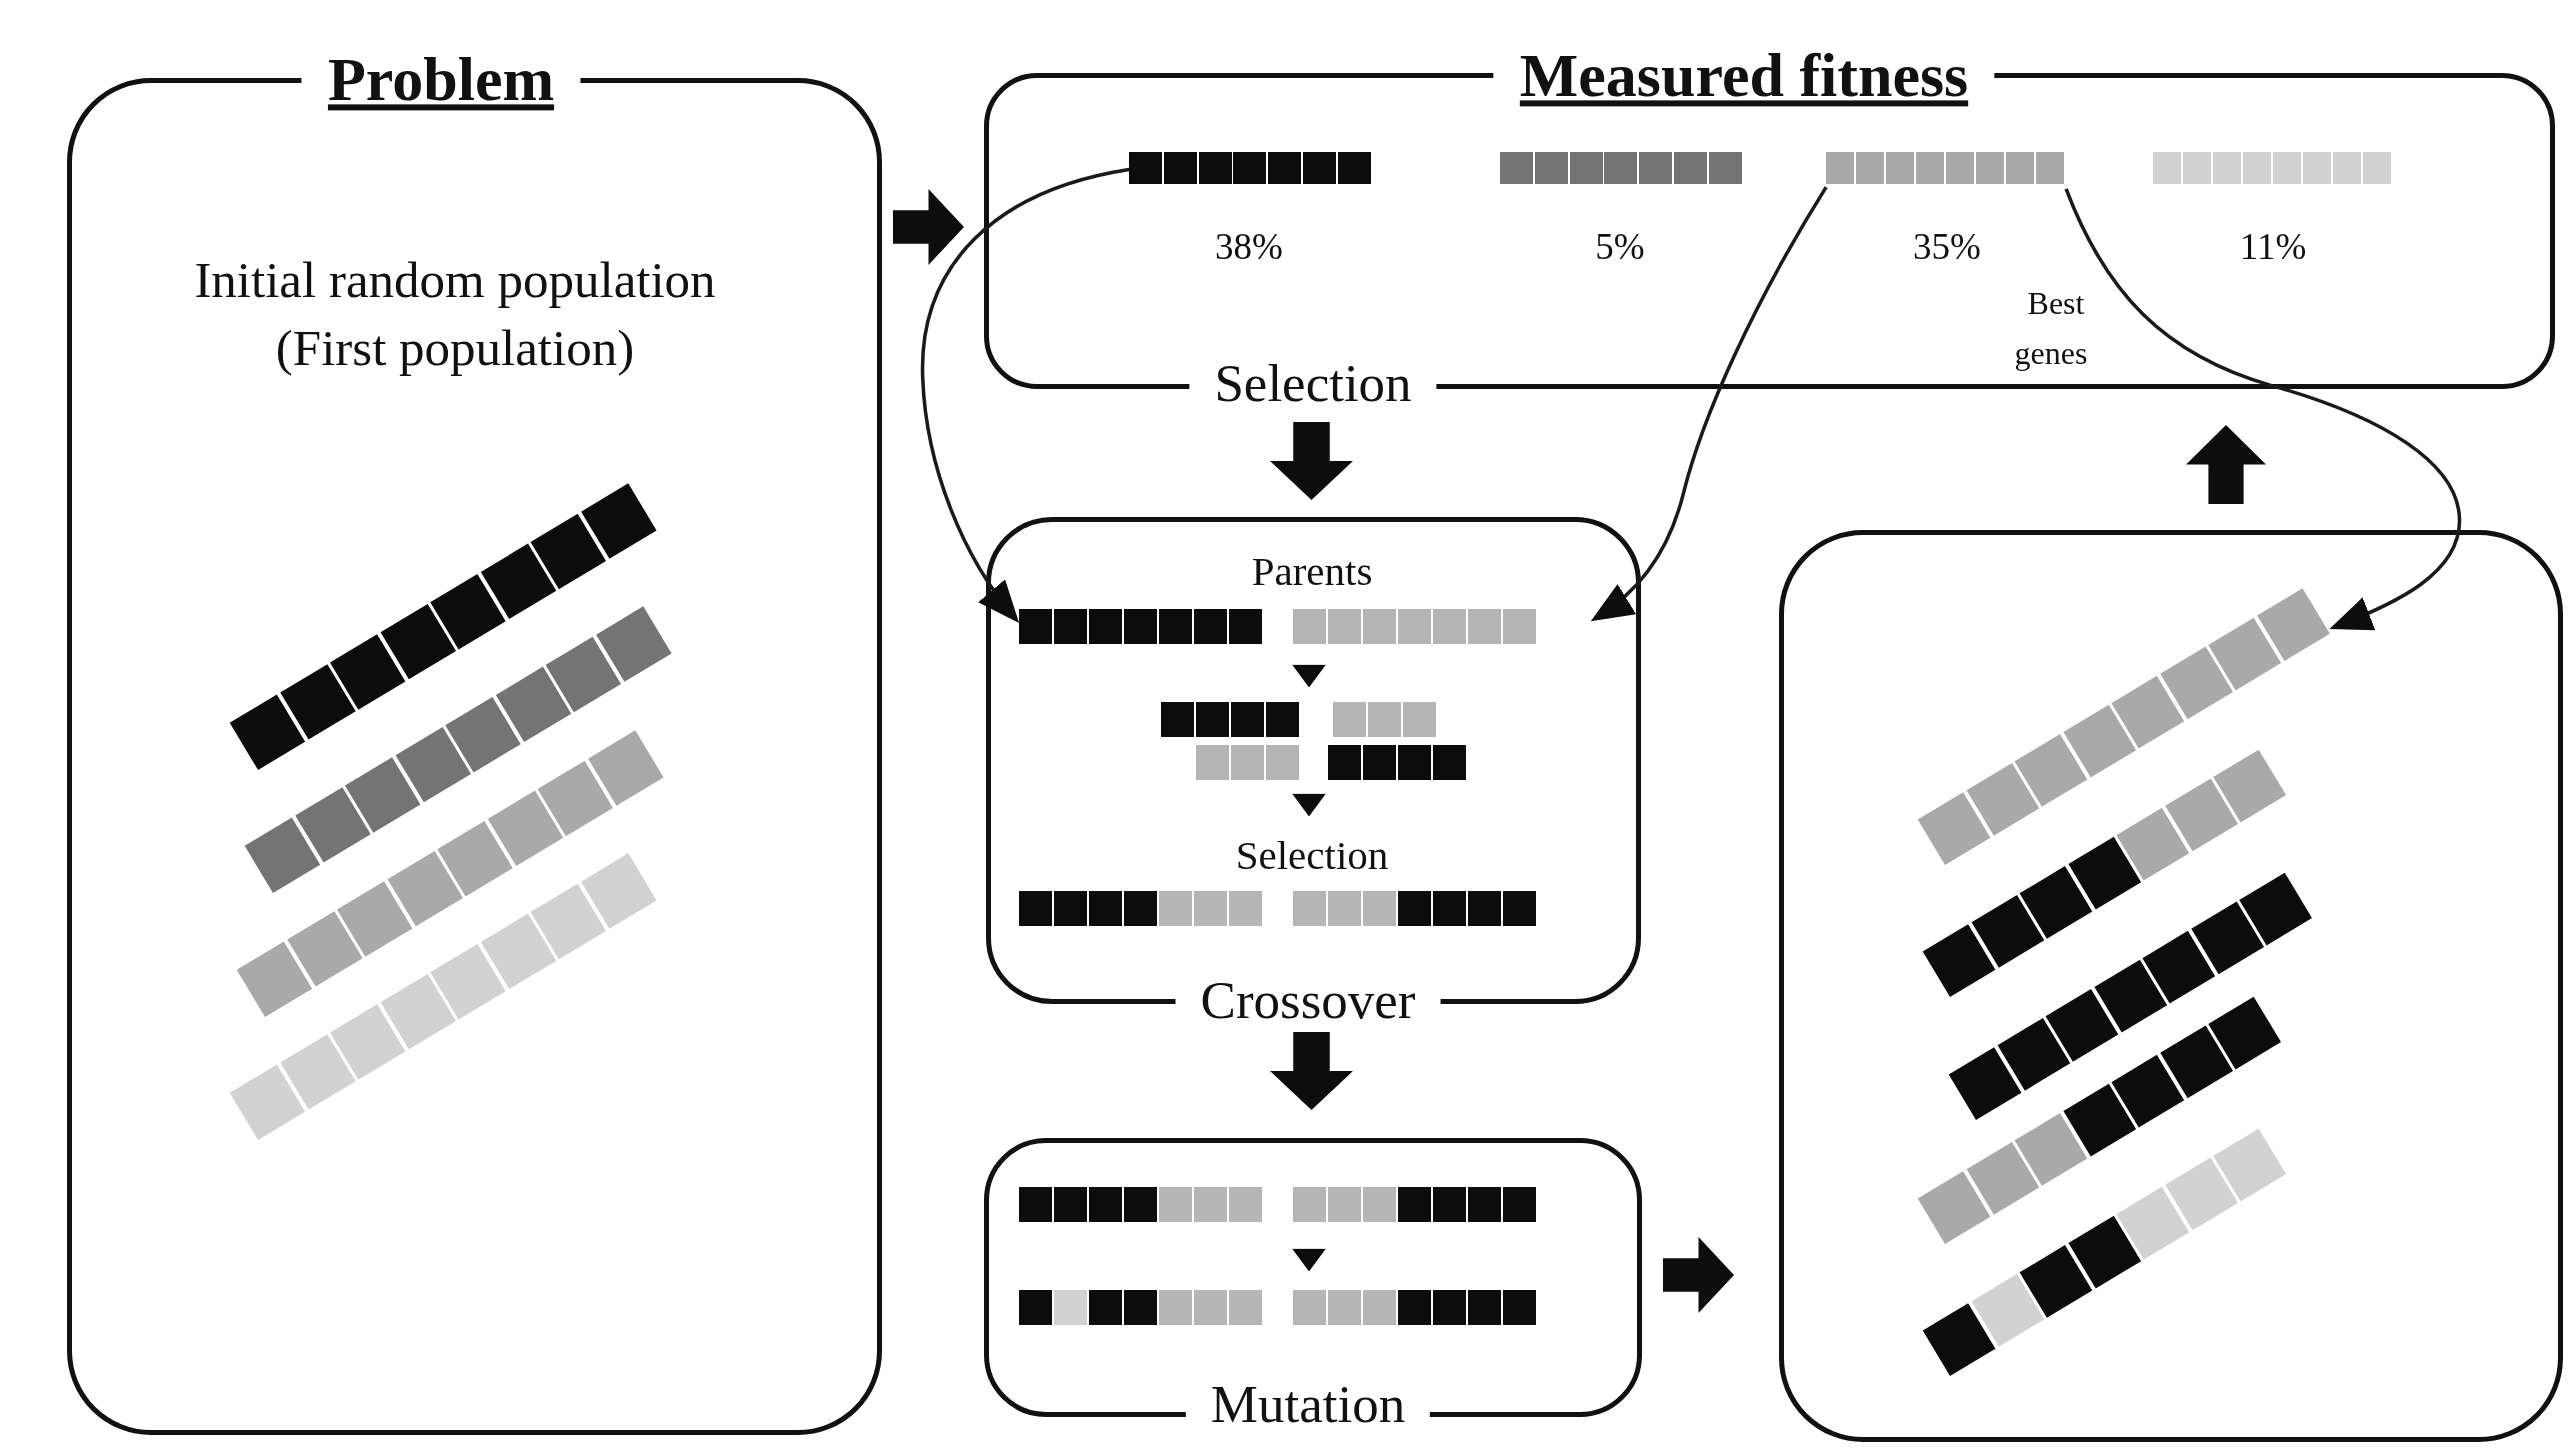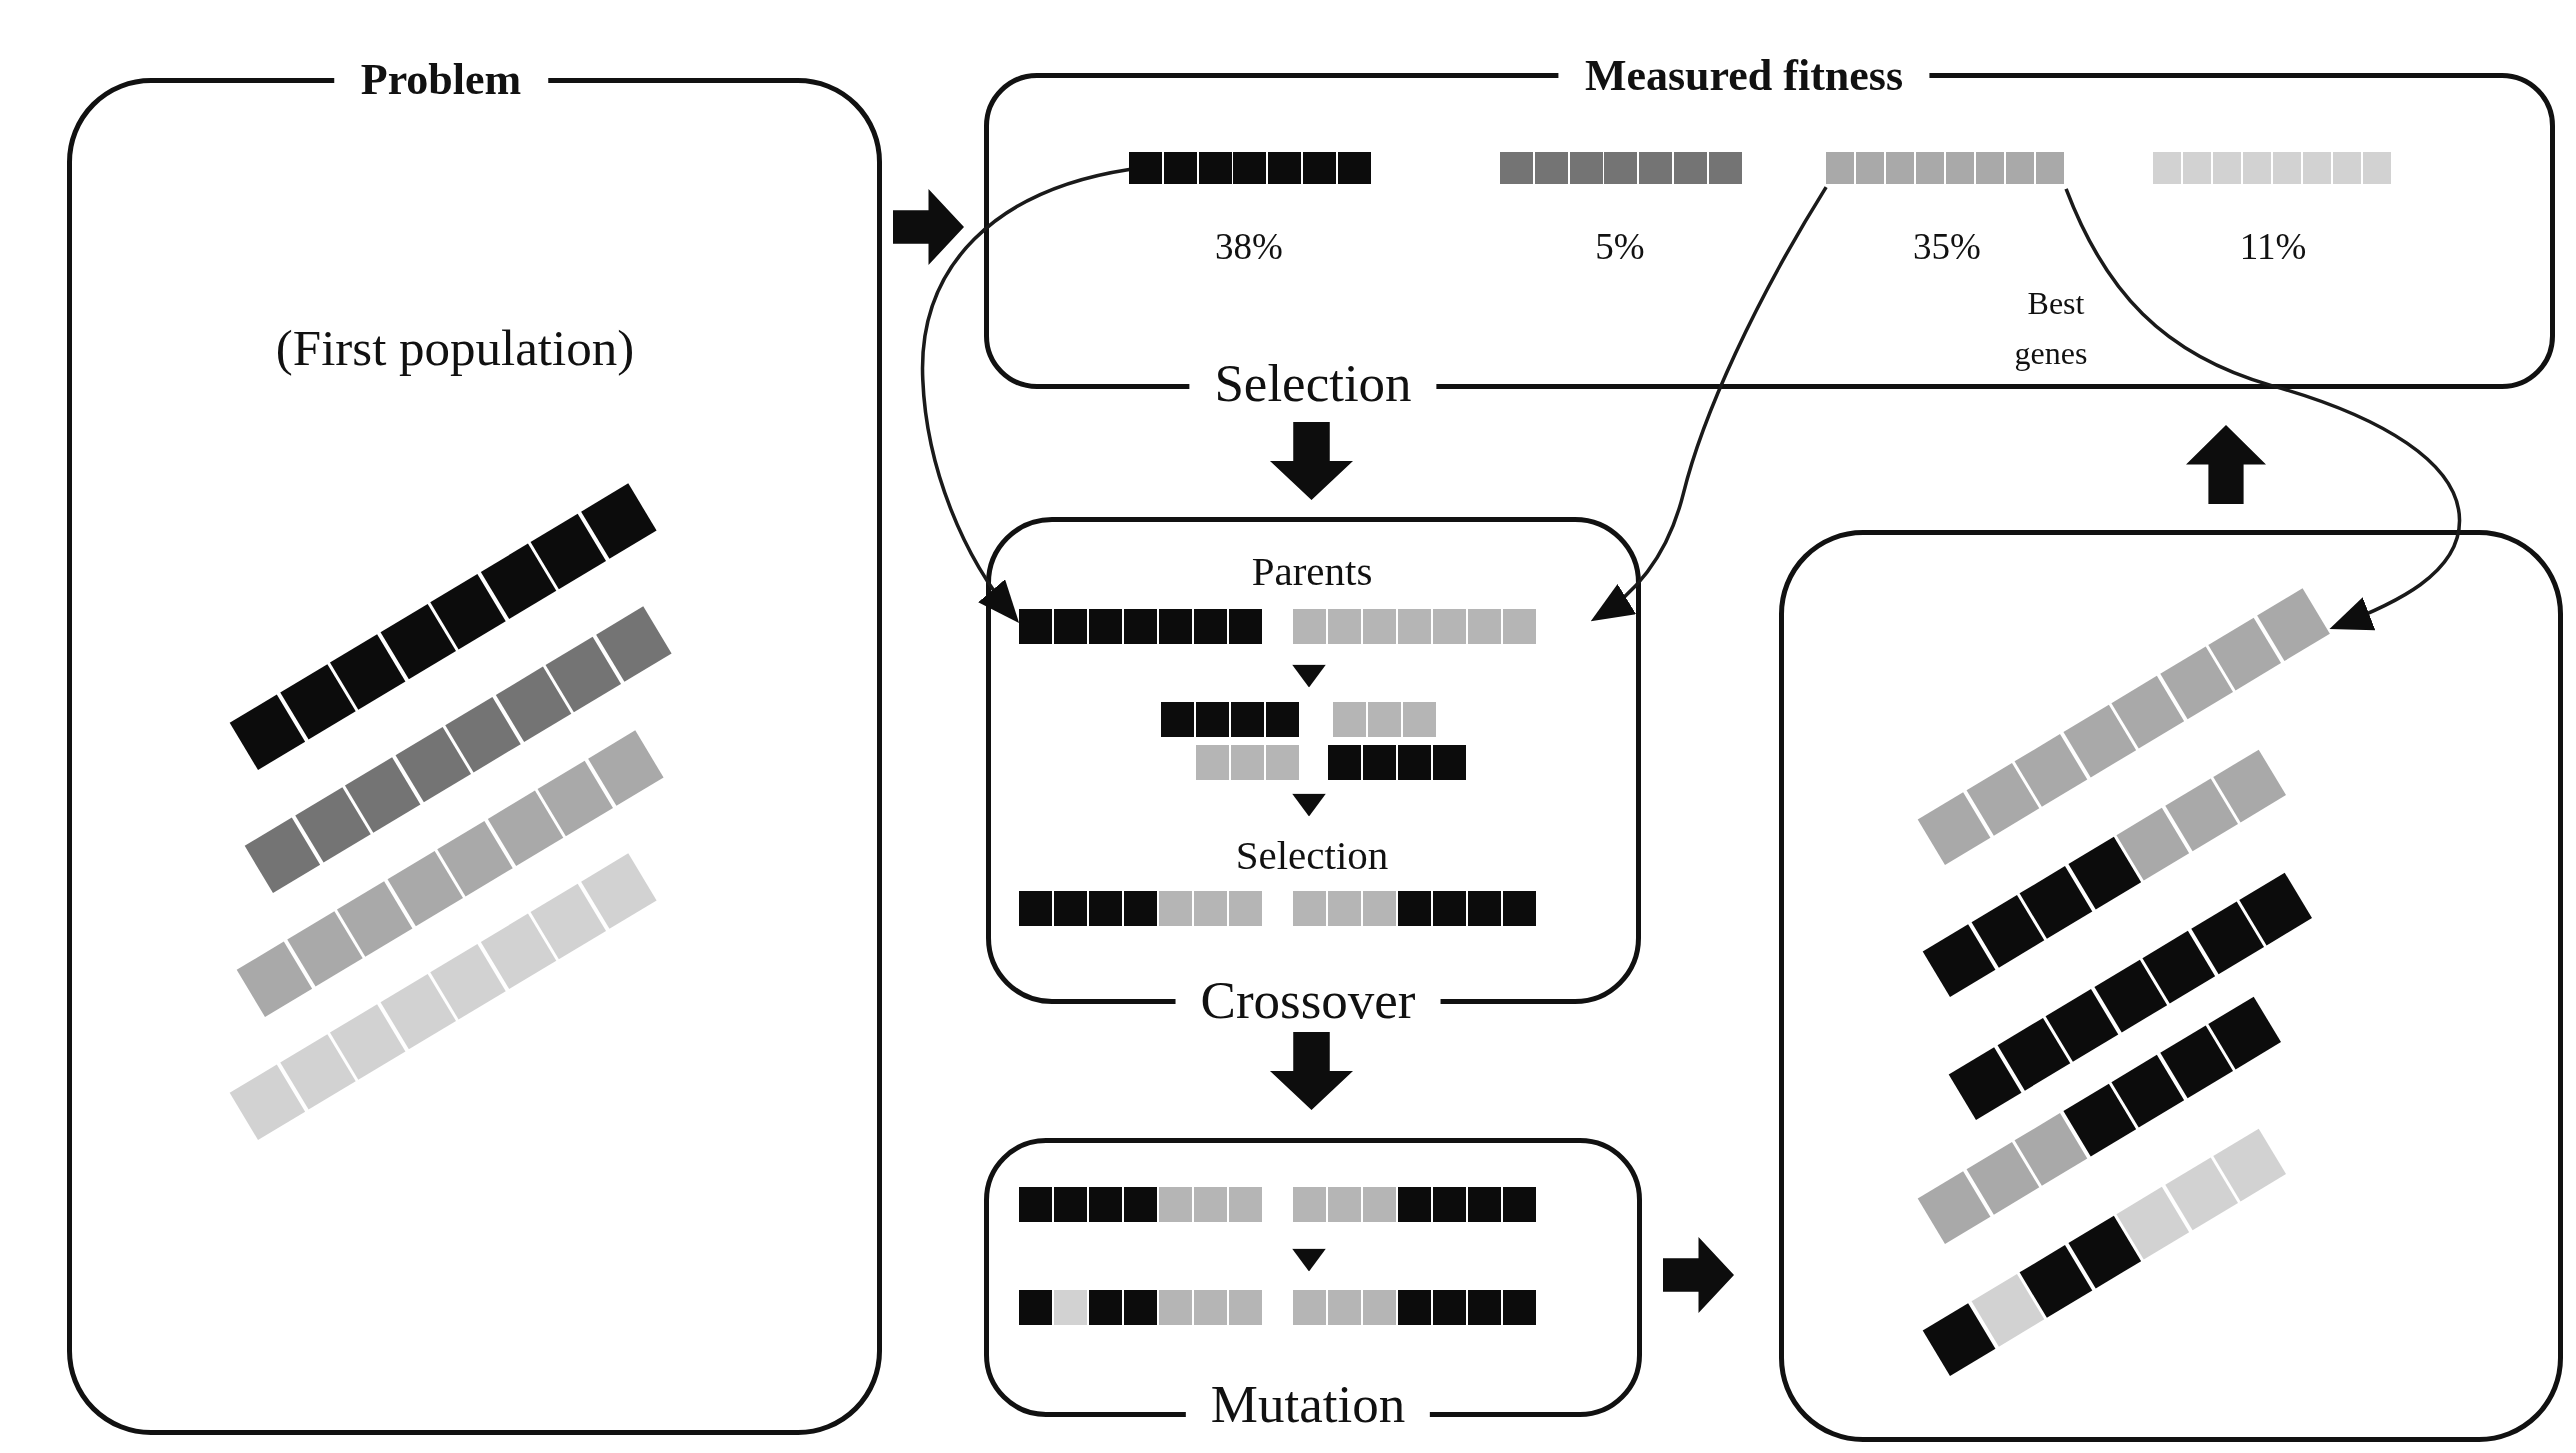--- a/index.html
+++ b/index.html
@@ -3,21 +3,21 @@
 <meta charset="utf-8">
 <style>
   html,body{margin:0;padding:0;background:#fff;}
   .canvas{position:relative;width:2576px;height:1454px;background:#ffffff;overflow:hidden;
           font-family:"Liberation Serif","DejaVu Serif",serif;color:#111;}
   
   .rbox{position:absolute;border:5.3px solid #111;background:transparent;}
   
   .lbl{position:absolute;transform:translate(-50%,-50%);background:#fff;white-space:nowrap;
        text-align:center;line-height:1.02;}
-  .box-title{font-size:44px;font-weight:bold;padding:0 26.5px;}
+  .box-title{font-size:62px;font-weight:bold;padding:0 26.5px;text-decoration:underline;}
   .stage-lbl{font-size:53px;padding:0 25px;}
   .sub-title{font-size:41px;padding:0 12.4px;}
   .pct{font-size:37px;background:transparent;}
   .best{font-size:32px;background:transparent;}
   .body-line{font-size:51px;background:transparent;}
   
   .gene-row{position:absolute;display:flex;}
   .gene-row .g{width:33px;height:35px;margin-right:2px;}
   .fit .g{width:33px;height:32px;margin-right:1.8px;}
   .fit-sm .g{width:28px;height:32px;margin-right:2px;}
@@ -35,20 +35,21 @@
   
   .overlay{position:absolute;left:0;top:0;width:2576px;height:1454px;pointer-events:none;}
 </style>
 </head>
 <body>
 
 <div class="canvas">
 
   <div class="rbox" style="left:67px;top:78px;width:805px;height:1347px;border-radius:84px;"></div>
   <div class="lbl box-title" style="left:441px;top:80px;">Problem</div>
+  <div class="lbl body-line" style="left:455px;top:280px;">Initial random population</div>
   <div class="lbl body-line" style="left:455px;top:348px;">(First population)</div>
 
   <div class="gene-row strip" style="left:258px;top:715px;">
       <div class="g" style="background: rgb(12, 12, 12);"></div>
       <div class="g" style="background: rgb(12, 12, 12);"></div>
       <div class="g" style="background: rgb(12, 12, 12);"></div>
       <div class="g" style="background: rgb(12, 12, 12);"></div>
       <div class="g" style="background: rgb(12, 12, 12);"></div>
       <div class="g" style="background: rgb(12, 12, 12);"></div>
       <div class="g" style="background: rgb(12, 12, 12);"></div>

